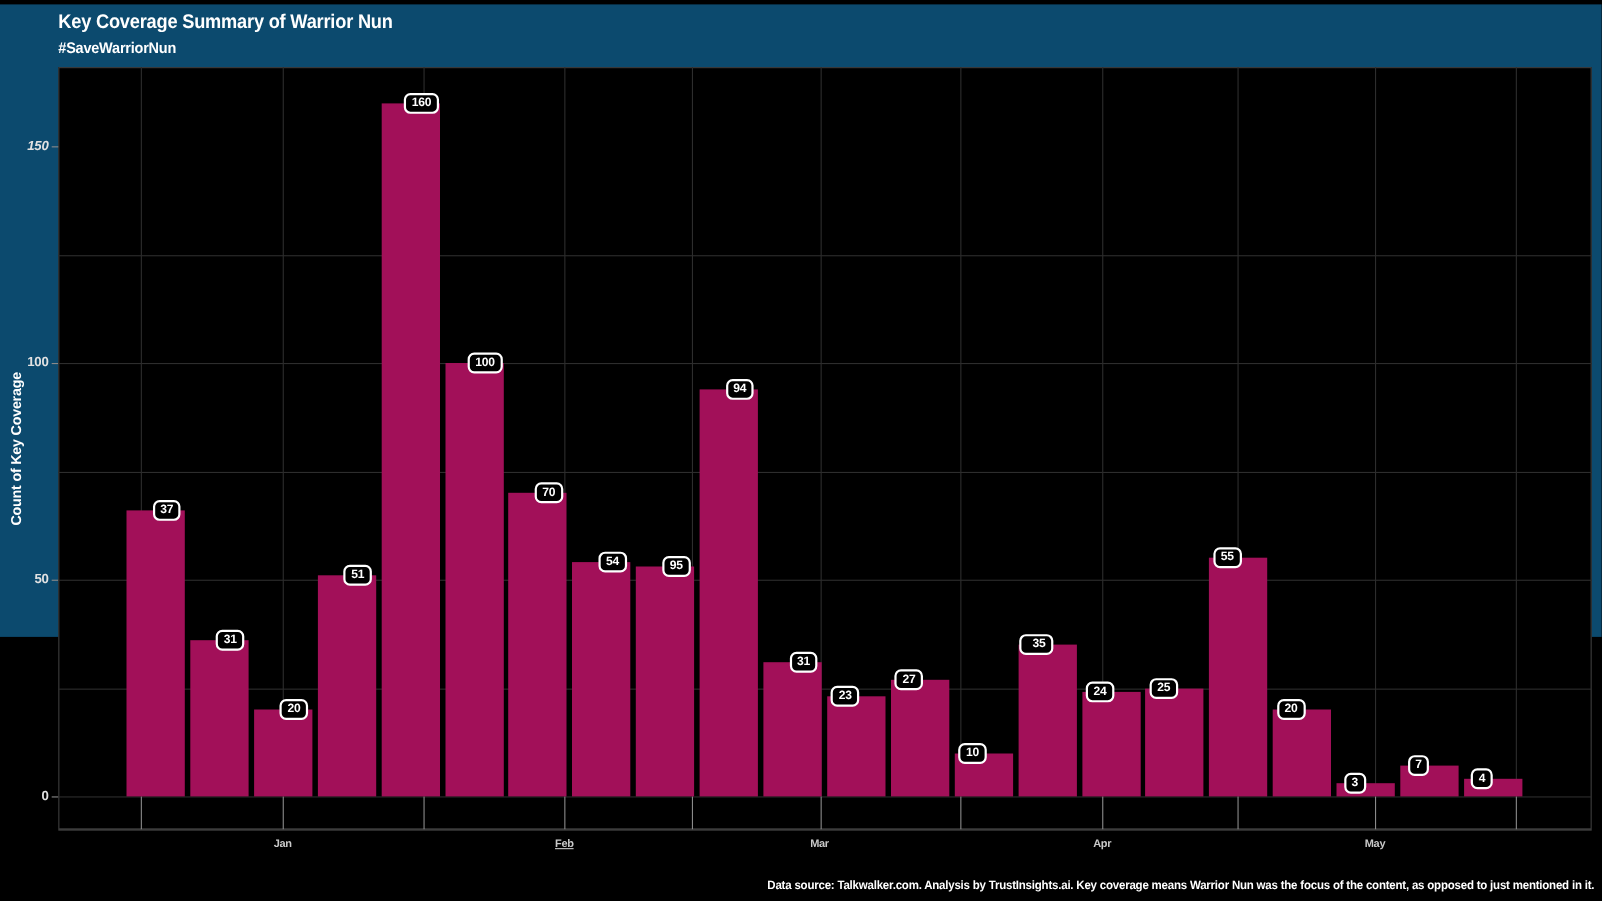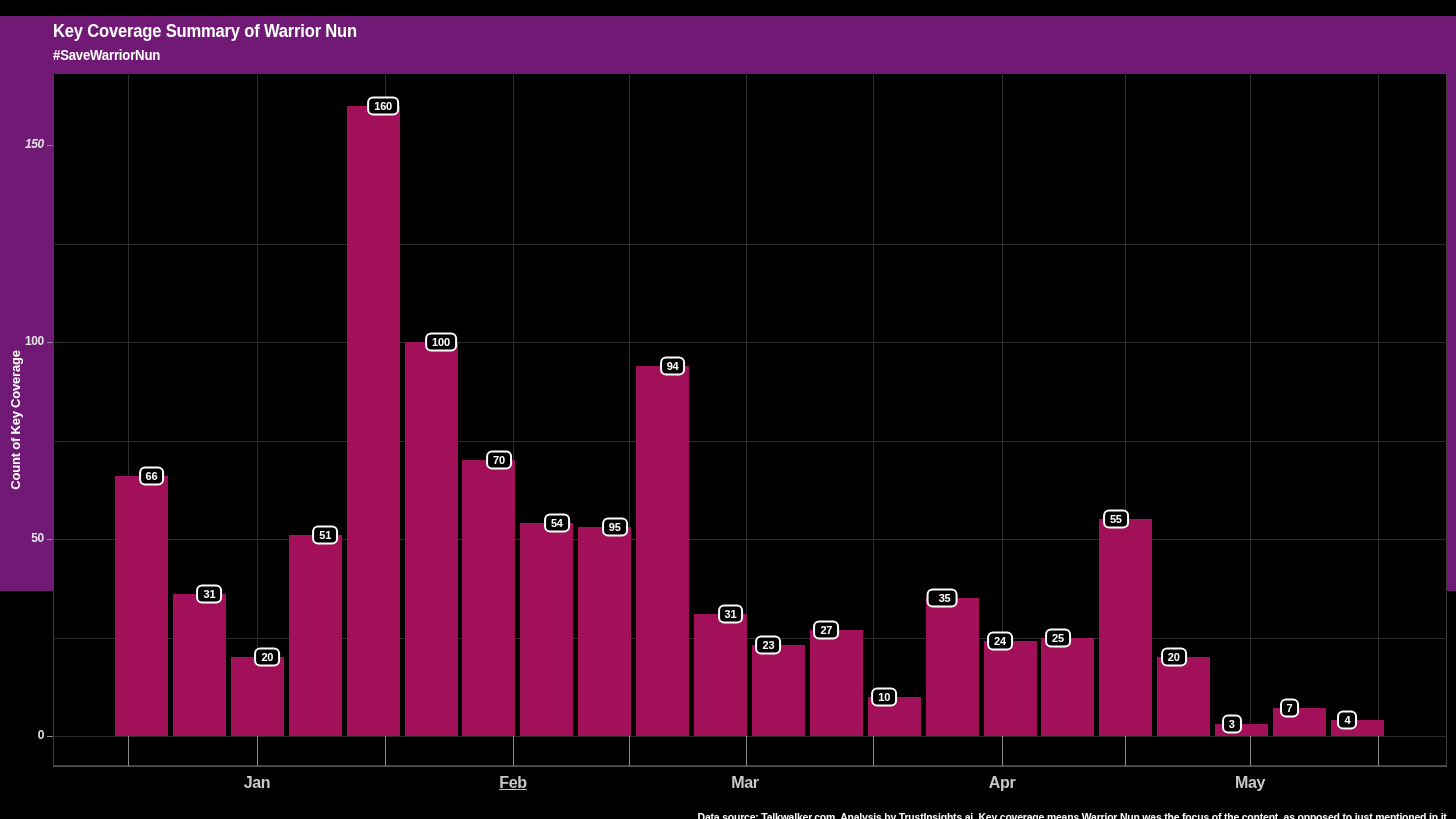--- a/index.html
+++ b/index.html
@@ -1,17 +1,17 @@
 <!DOCTYPE html>
 <html><head>
 <meta charset="utf-8">
 <style>
   html,body{margin:0;padding:0;background:#000;width:1456px;height:819px;overflow:hidden;}
   body{font-family:"Liberation Sans", sans-serif;-webkit-font-smoothing:antialiased;}
-  .stage{position:absolute;left:0;top:16px;width:1456px;height:575px;background:#701a75;}
+  .stage{position:absolute;left:0;top:4px;width:1456px;height:575px;background:#0c4a6e;}
 
   .title{position:absolute;left:53px;top:5px;color:#fff;font-size:18px;font-weight:bold;
          letter-spacing:-0.2px;transform:scaleX(0.92);transform-origin:left center;white-space:nowrap;}
   .subtitle{position:absolute;left:53px;top:31px;color:#fff;font-size:14px;font-weight:bold;
          letter-spacing:-0.2px;transform:scaleX(0.94);transform-origin:left center;white-space:nowrap;}
 
   .plot{position:absolute;left:53px;top:57px;width:1394px;height:693px;
         border:1px solid #3e3e3e;box-sizing:border-box;background:#000;}
 
   .hgrid{position:absolute;height:1px;background:#2d2d2d;}
@@ -21,21 +21,21 @@
   .baseline-axis{position:absolute;height:1px;background:#555;}
 
   .bar{position:absolute;background:#a21059;}
   .badge{position:absolute;transform:translate(-50%,-50%);background:#000;color:#fff;
          border:2px solid #fff;border-radius:6px;font-size:11px;font-weight:bold;
          line-height:15px;padding:0 5px;white-space:nowrap;letter-spacing:-0.2px;}
 
   .yticklabel{position:absolute;width:44px;text-align:right;color:#e2e2e2;
               font-size:12px;font-weight:bold;letter-spacing:-0.3px;}
   .monthlabel{position:absolute;transform:translateX(-50%);color:#c9c9c9;
-              font-size:16px;font-weight:bold;letter-spacing:-0.3px;}
+              font-size:10px;font-weight:bold;letter-spacing:-0.3px;}
 
   .ylabel{position:absolute;left:15px;top:404px;transform:translate(-50%,-50%) rotate(-90deg);
           color:#fff;font-size:13px;font-weight:bold;white-space:nowrap;letter-spacing:-0.2px;}
   .xlabel{position:absolute;left:53px;top:773px;width:1394px;text-align:center;color:#fff;
           font-size:13px;font-weight:bold;letter-spacing:-0.2px;}
 
   .footer{position:absolute;right:7px;top:795px;color:#fff;font-size:11px;font-weight:bold;
           letter-spacing:-0.2px;transform:scaleX(0.95);transform-origin:right center;white-space:nowrap;}
 </style>
 </head>
@@ -87,21 +87,21 @@
     <div class="yticklabel" style="left: 0px; top: 318px;">100</div>
     <div class="ytickmark" style="left: 47px; top: 326px;"></div>
     <div class="yticklabel" style="left: 0px; top: 121px; font-style: italic;">150</div>
     <div class="ytickmark" style="left: 47px; top: 129px;"></div>
     <div class="monthlabel" style="left: 257px; top: 758px;">Jan</div>
     <div class="monthlabel" style="left: 513px; top: 758px; text-decoration: underline;">Feb</div>
     <div class="monthlabel" style="left: 745px; top: 758px;">Mar</div>
     <div class="monthlabel" style="left: 1002px; top: 758px;">Apr</div>
     <div class="monthlabel" style="left: 1250px; top: 758px; text-align: right;">May</div>
     <div class="bar" style="left: 115px; width: 53px; top: 459.96px; height: 260.04px; background: rgb(162, 16, 89); z-index: 2;"></div>
-    <div class="badge" style="left: 151.5px; top: 459.96px; z-index: 3;">66</div>
+    <div class="badge" style="left: 151.5px; top: 459.96px; z-index: 3;">37</div>
     <div class="bar" style="left: 172.9px; width: 53px; top: 578.16px; height: 141.84px; background: rgb(162, 16, 89); z-index: 2;"></div>
     <div class="badge" style="left: 209.4px; top: 578.16px; z-index: 3;">31</div>
     <div class="bar" style="left: 230.8px; width: 53px; top: 641.2px; height: 78.8px; background: rgb(162, 16, 89); z-index: 2;"></div>
     <div class="badge" style="left: 267.3px; top: 641.2px; z-index: 3;">20</div>
     <div class="bar" style="left: 288.7px; width: 53px; top: 519.06px; height: 200.94px; background: rgb(162, 16, 89); z-index: 2;"></div>
     <div class="badge" style="left: 325.2px; top: 519.06px; z-index: 3;">51</div>
     <div class="bar" style="left: 346.6px; width: 53px; top: 89.6px; height: 630.4px; background: rgb(162, 16, 89); z-index: 2;"></div>
     <div class="badge" style="left: 383.1px; top: 89.6px; z-index: 3;">160</div>
     <div class="bar" style="left: 404.5px; width: 53px; top: 326px; height: 394px; background: rgb(162, 16, 89); z-index: 2;"></div>
     <div class="badge" style="left: 441px; top: 326px; z-index: 3;">100</div>

